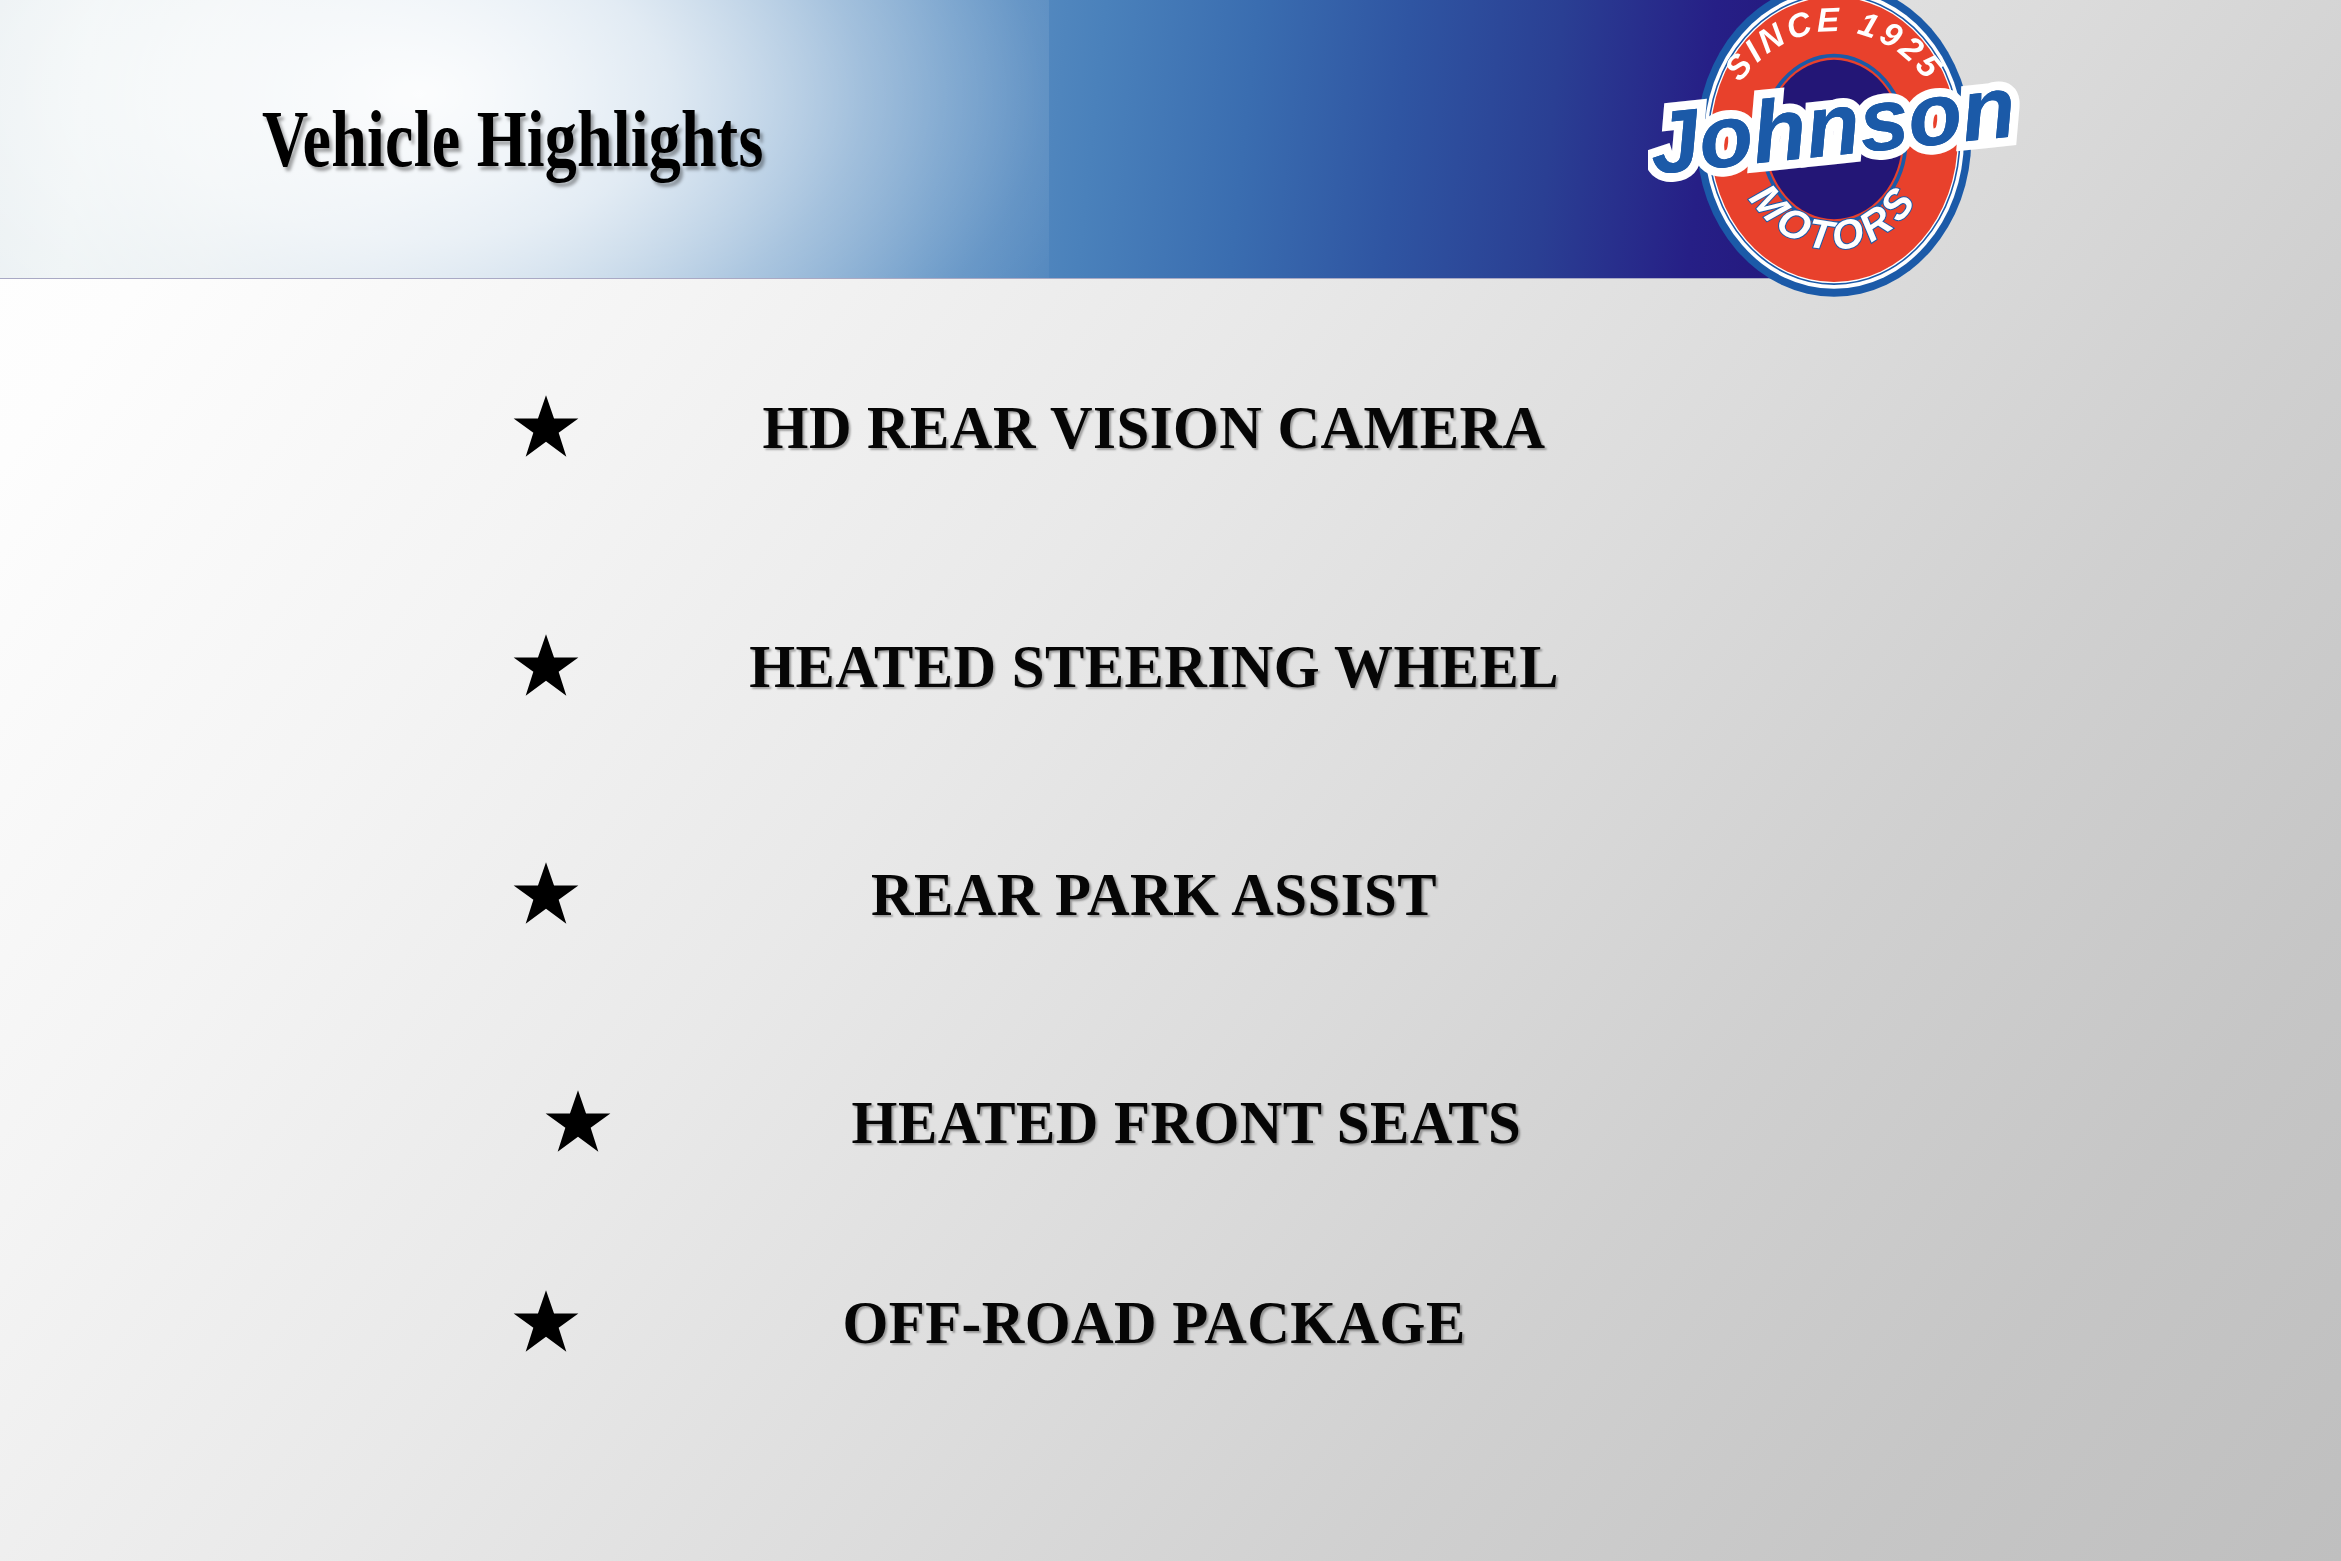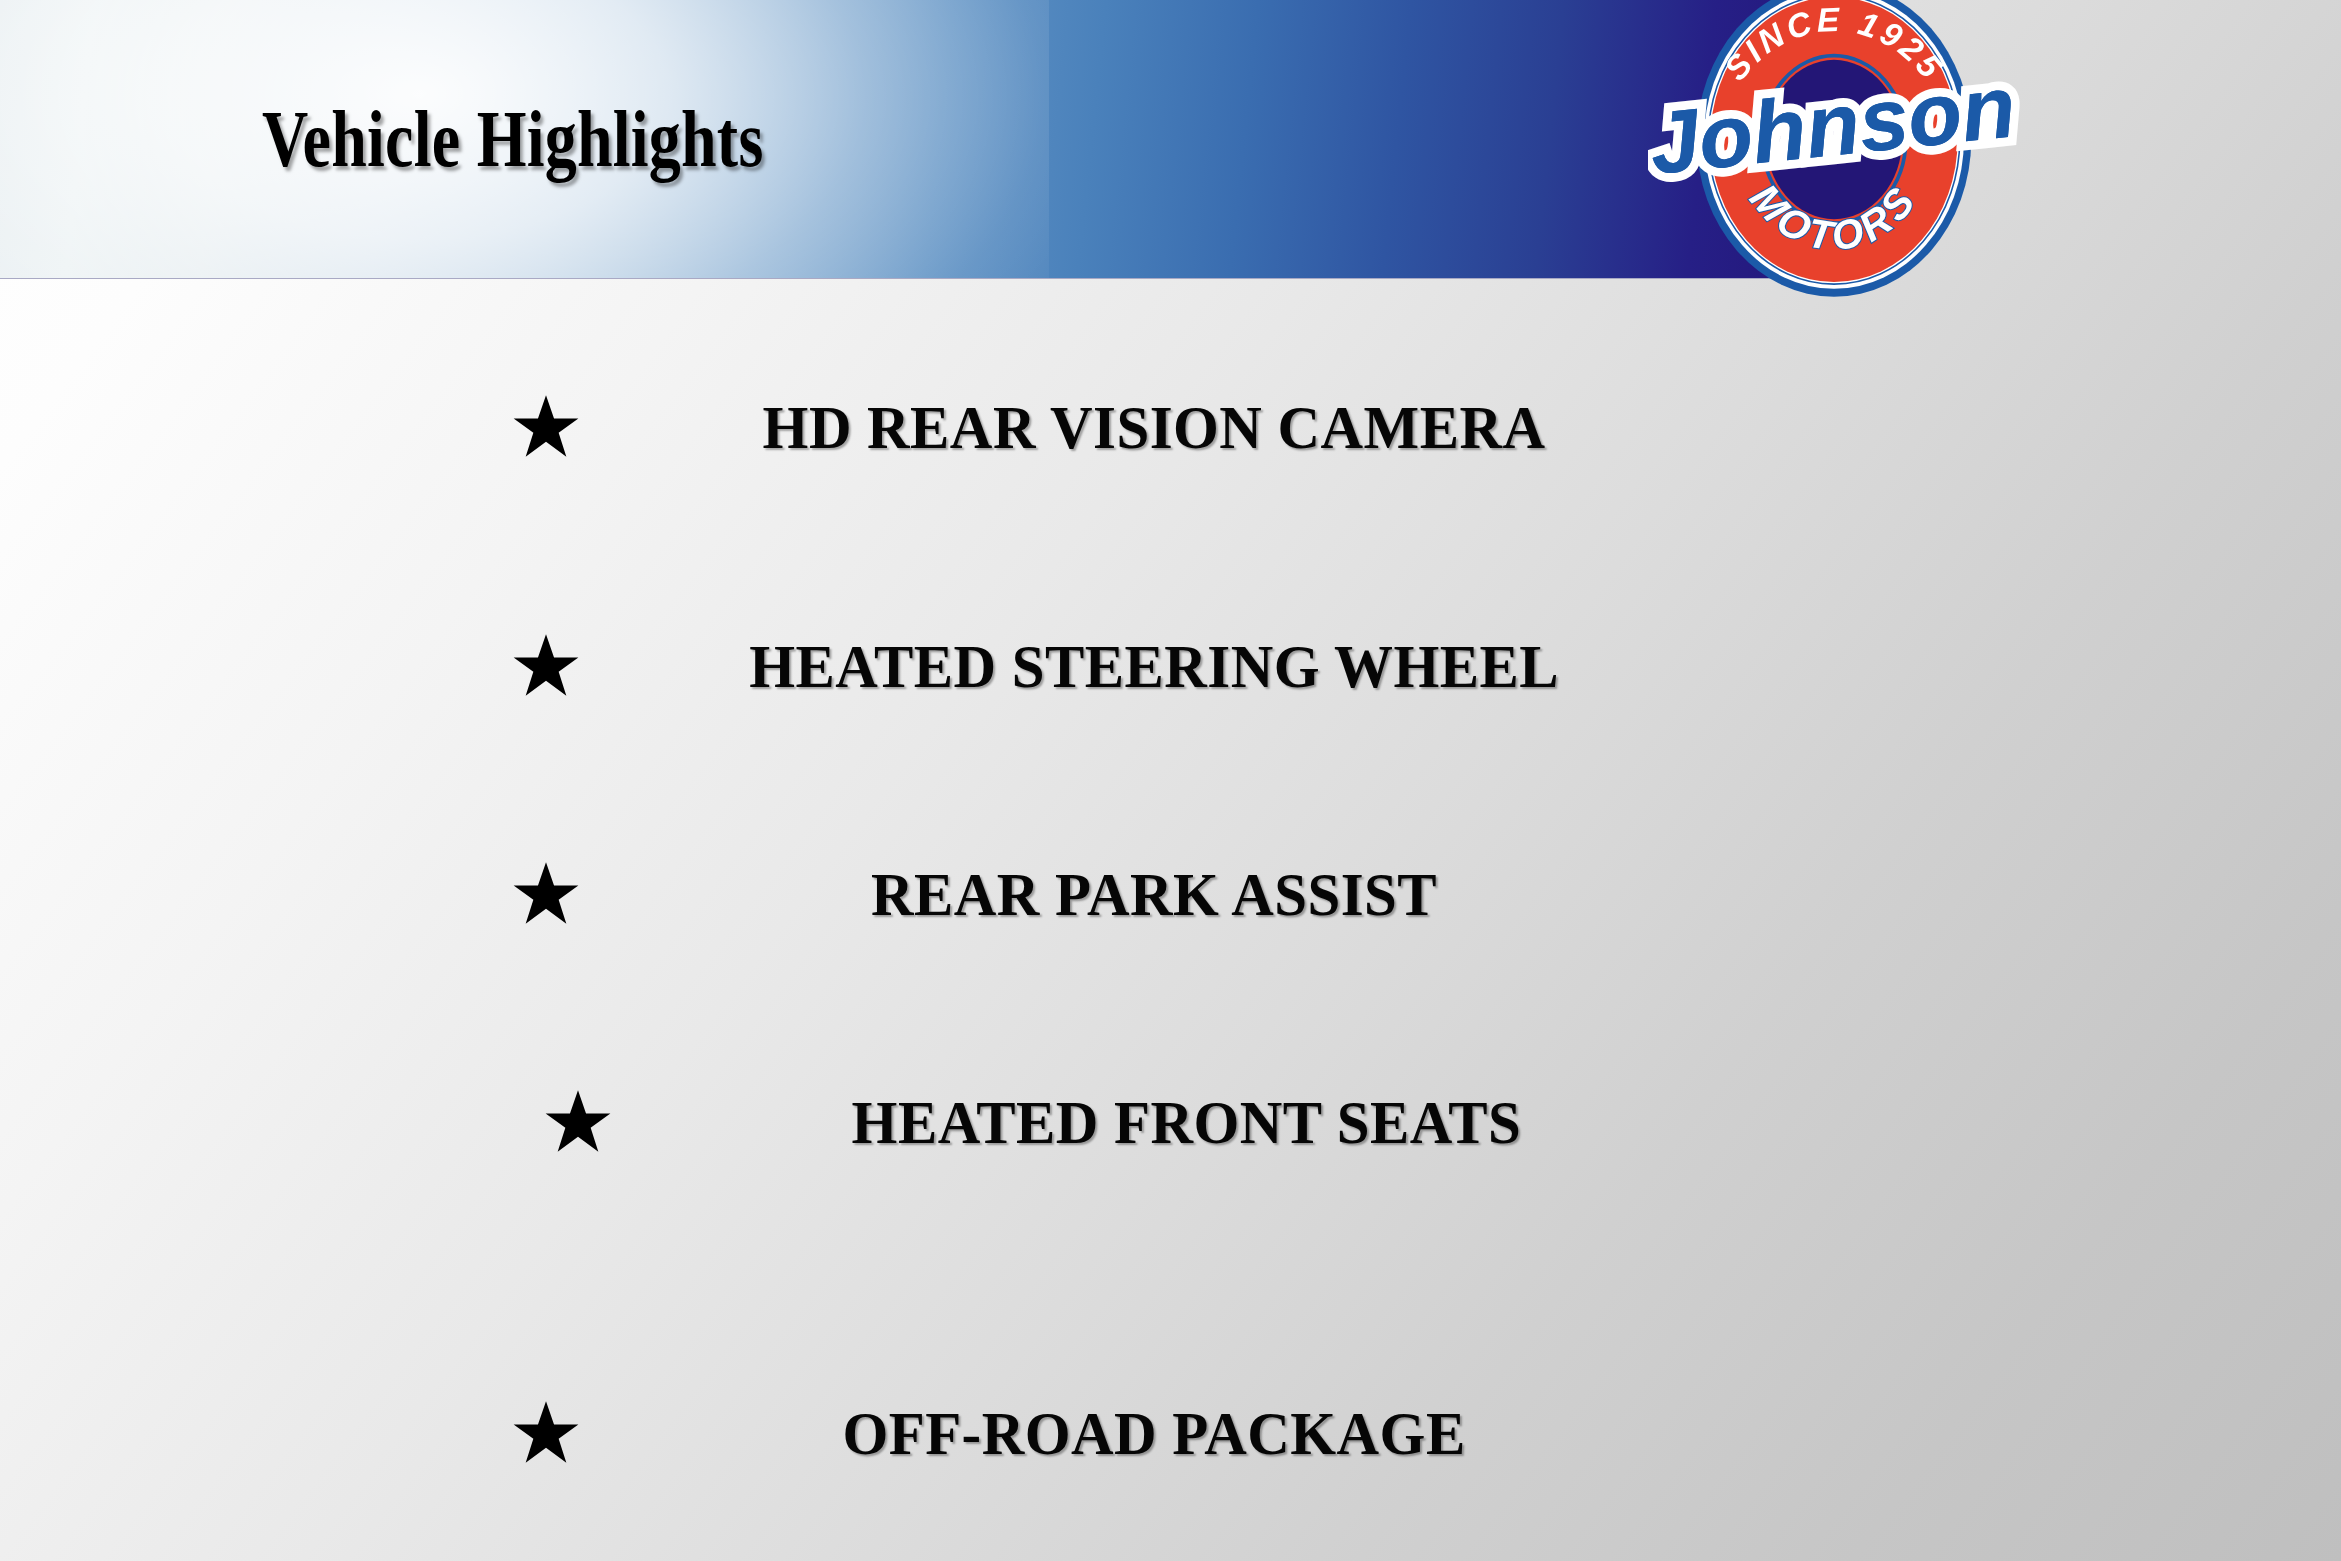--- a/index.html
+++ b/index.html
@@ -145,21 +145,21 @@
   .hl-label span {
     display: inline-block;
     transform: scaleX(0.95);
   }
 
   
   #row-0 { top: 89px; }
   #row-1 { top: 328px; }
   #row-2 { top: 556px; }
   #row-3 { top: 784px; margin-left: 32px; }
-  #row-4 { top: 1095px; text-align: center; }
+  #row-4 { top: 984px; text-align: center; }
 </style>
 </head>
 <body>
 
 <div id="slide">
 
   <div id="header">
     <div id="header-bloom"></div>
     <div id="header-title">Vehicle Highlights</div>
   </div>

